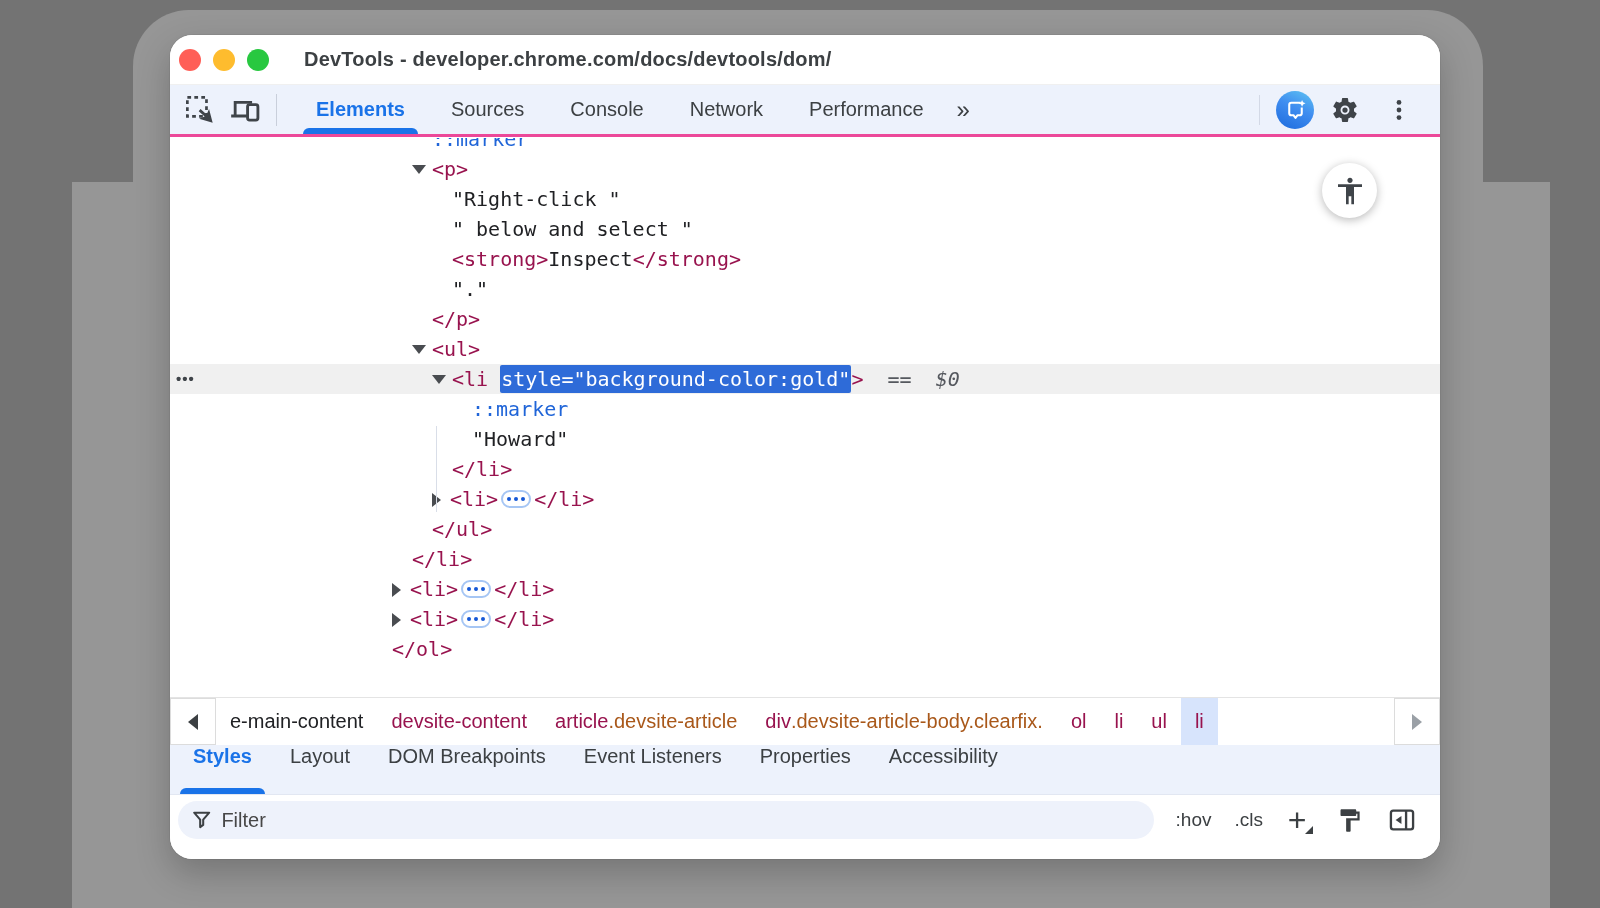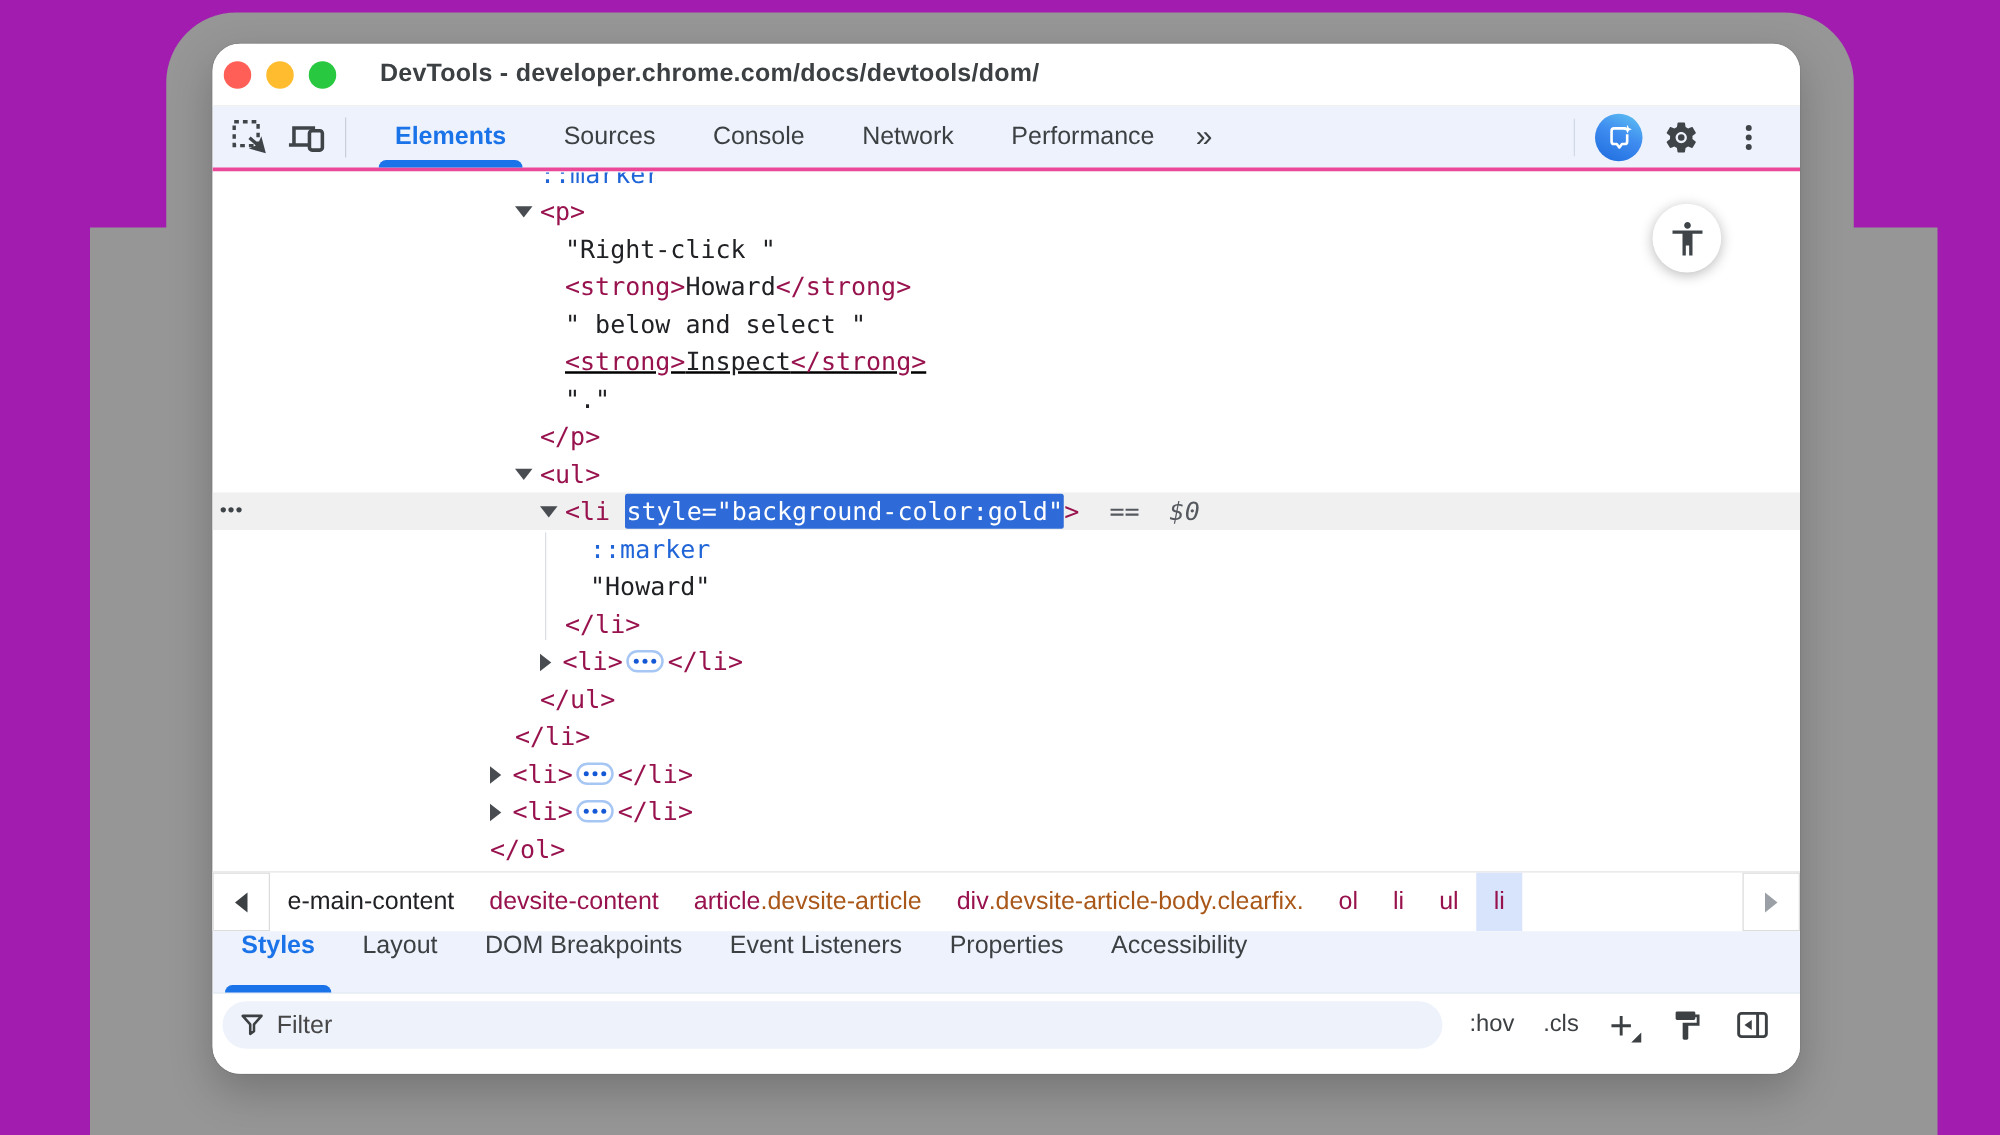--- a/index.html
+++ b/index.html
@@ -1,18 +1,18 @@
 <!DOCTYPE html>
 <html><head>
 <meta charset="utf-8">
 <style>
   * { margin:0; padding:0; box-sizing:border-box; }
   html,body { width:1600px; height:908px; background:#ffffff; overflow:hidden;
     font-family:"Liberation Sans", sans-serif; }
-  #stage { position:relative; width:1600px; height:908px; background:#a21caf; }
+  #stage { position:relative; width:1600px; height:908px; background:#737373; }
 
   
   .backdrop-wide { position:absolute; left:72px; top:182px; width:1478px; height:726px;
     background:#969696; }
   .backdrop-browser { position:absolute; left:133px; top:10px; width:1350px; height:898px;
     background:#969696; border-radius:56px 56px 0 0; }
 
   
   .window { position:absolute; left:170px; top:35px; width:1270px; height:824px;
     background:#ffffff; border-radius:22px;
@@ -201,23 +201,22 @@
           </svg>
         </div>
       </div>
     </div>
 
     <div class="tree">
       <div class="tree-inner" id="tree-rows">
           <div class="tree-row"><span class="row-content" style="padding-left: 262px;"><span class="c-pseudo">::marker</span></span></div>
           <div class="tree-row"><span class="row-content" style="padding-left: 242px;"><span class="arrow open"></span><span class="c-tag">&lt;p&gt;</span></span></div>
           <div class="tree-row"><span class="row-content" style="padding-left: 282px;"><span class="c-plain">"Right-click "</span></span></div>
-          <div class="tree-row"><span class="row-content" style="padding-left: 282px;"><span class="c-tag">&lt;strong&gt;</span><span class="c-plain">Howard</span><span class="c-tag">&lt;/strong&gt;</span></span></div>
           <div class="tree-row"><span class="row-content" style="padding-left: 282px;"><span class="c-plain">" below and select "</span></span></div>
-          <div class="tree-row"><span class="row-content" style="padding-left: 282px; text-decoration: underline;"><span class="c-tag">&lt;strong&gt;</span><span class="c-plain">Inspect</span><span class="c-tag">&lt;/strong&gt;</span></span></div>
+          <div class="tree-row"><span class="row-content" style="padding-left: 282px;"><span class="c-tag">&lt;strong&gt;</span><span class="c-plain">Inspect</span><span class="c-tag">&lt;/strong&gt;</span></span></div>
           <div class="tree-row"><span class="row-content" style="padding-left: 282px;"><span class="c-plain">"."</span></span></div>
           <div class="tree-row"><span class="row-content" style="padding-left: 262px;"><span class="c-tag">&lt;/p&gt;</span></span></div>
           <div class="tree-row"><span class="row-content" style="padding-left: 242px;"><span class="arrow open"></span><span class="c-tag">&lt;ul&gt;</span></span></div>
           <div class="tree-row selected"><span class="hover-dots">•••</span><span class="row-content" style="padding-left: 262px;"><span class="arrow open"></span><span class="c-tag">&lt;li </span><span class="c-sel">style="background-color:gold"</span><span class="c-tag">&gt;</span><span class="c-eq">  ==  </span><span class="c-dollar">$0</span></span></div>
           <div class="tree-row"><span class="row-content" style="padding-left: 302px;"><span class="c-pseudo">::marker</span></span></div>
           <div class="tree-row"><span class="row-content" style="padding-left: 302px;"><span class="c-plain">"Howard"</span></span></div>
           <div class="tree-row"><span class="row-content" style="padding-left: 282px;"><span class="c-tag">&lt;/li&gt;</span></span></div>
           <div class="tree-row"><span class="row-content" style="padding-left: 262px;"><span class="arrow closed"></span><span class="c-tag">&lt;li&gt;</span><span class="pill"><i></i><i></i><i></i></span><span class="c-tag">&lt;/li&gt;</span></span></div>
           <div class="tree-row"><span class="row-content" style="padding-left: 262px;"><span class="c-tag">&lt;/ul&gt;</span></span></div>
           <div class="tree-row"><span class="row-content" style="padding-left: 242px;"><span class="c-tag">&lt;/li&gt;</span></span></div>

